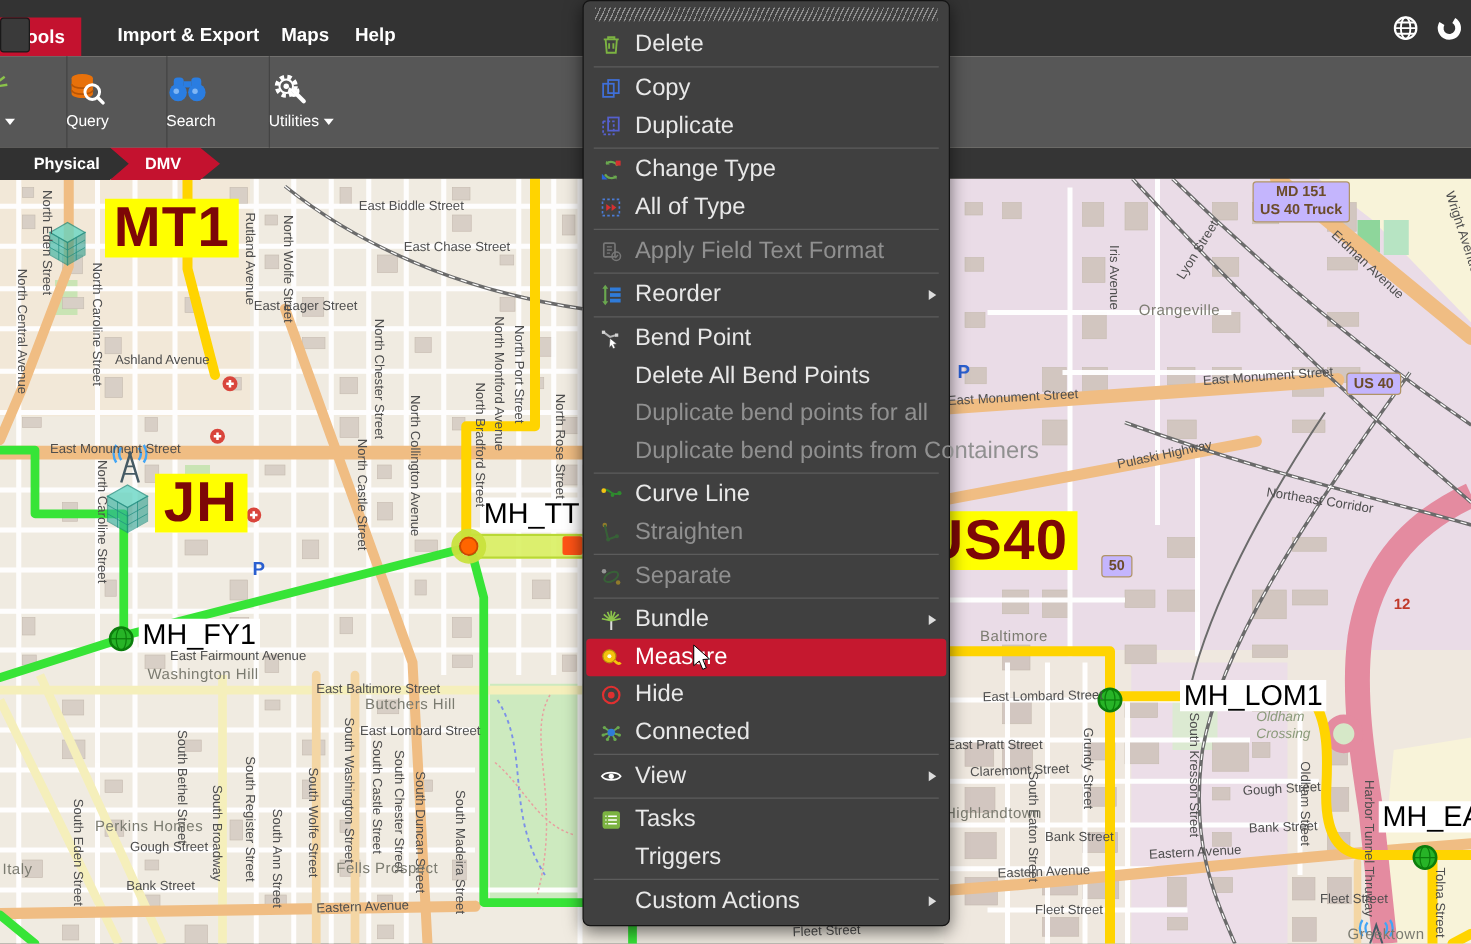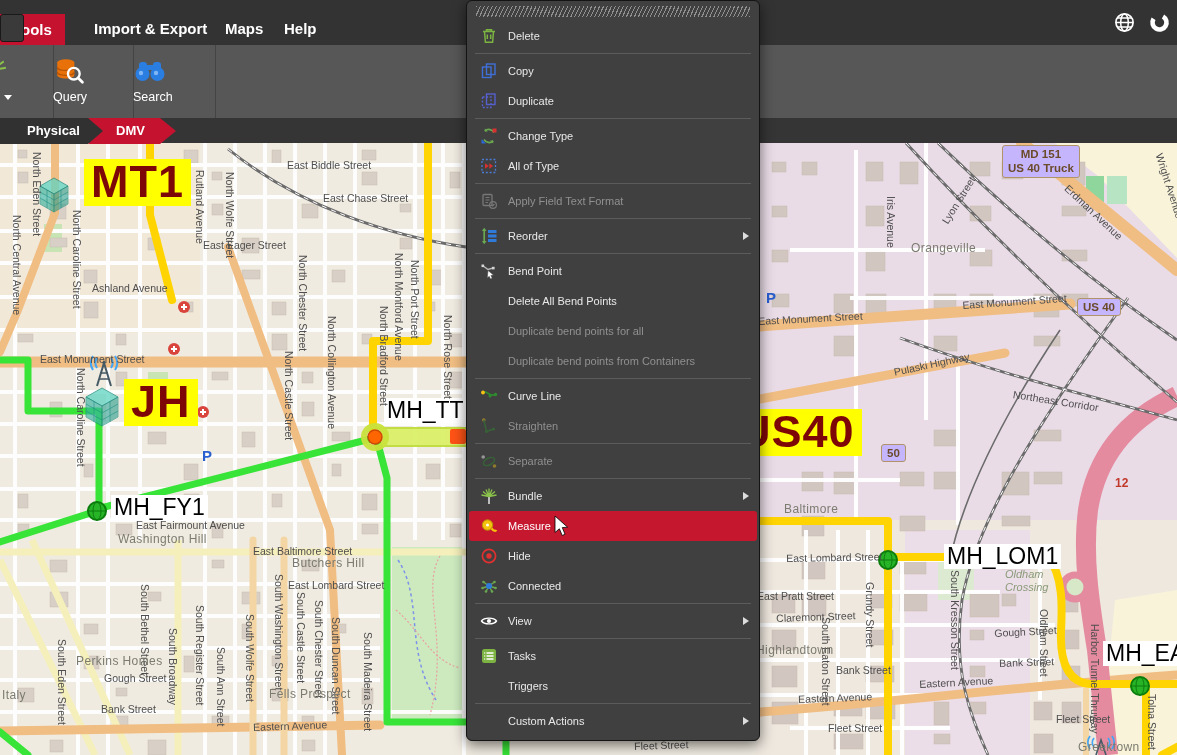--- a/index.html
+++ b/index.html
@@ -38,21 +38,21 @@
   .shield{position:absolute;background:#c4b5fd;border:1.5px solid #b09467;border-radius:3px;
     color:#6b4b2a;font-size:11.5px;font-weight:bold;text-align:center;padding:1px 5px;line-height:1.25;}
   .shield-red{position:absolute;color:#c0392b;font-size:12px;font-weight:bold;}
   
   #ctxmenu{position:absolute;left:466px;top:0;width:294px;background:#404040;
     border:1px solid #141414;border-radius:6px;box-shadow:0 4px 14px rgba(0,0,0,.55);
     z-index:10;padding-bottom:4px;box-sizing:border-box;}
   #menu-grip{height:11px;margin:5px 9px 4px 9px;
     background:repeating-linear-gradient(115deg,#8f8f8f 0 1px,transparent 1px 3.6px);}
   .mi{position:relative;height:30px;display:flex;align-items:center;padding:0 12px;
-    color:#e8e8e8;font-size:11px;text-align:right;}
+    color:#e8e8e8;font-size:19px;text-align:right;}
   .mi .ic{width:20px;height:18px;flex:none;display:flex;align-items:center;justify-content:center;}
   .mi .ml{margin-left:9px;white-space:nowrap;}
   .mi.dis{color:#909090;}
   .mi.dis .ic{opacity:.45;}
   .mi.sel{background:#c5182f;margin:0 2px;border-radius:3px;padding:0 10px;color:#fff;}
   .mdiv{height:1px;background:#5c5c5c;margin:2px 8px;}
   .subcaret{position:absolute;right:10px;top:11px;width:0;height:0;
     border-top:4.5px solid transparent;border-bottom:4.5px solid transparent;border-left:6px solid #ddd;}
   
   #cursor{position:absolute;left:554px;top:515px;z-index:30;}
@@ -530,20 +530,35 @@
           <circle cx="24.5" cy="18" r="7" fill="#2a7de1"></circle>
           <circle cx="8" cy="17" r="2.2" fill="#7fb6f5"></circle>
           <circle cx="23" cy="17" r="2.2" fill="#7fb6f5"></circle>
         </svg>
       </span>
       <span class="tlabel">
           <span>Search</span>
         </span>
     </div>
     <div class="tool-sep" style="left:215px"></div>
+    <div class="tool-btn" style="left:215px;width:86px">
+      <span class="ticon">
+        <svg width="34" height="32" viewBox="0 0 34 30">
+          <circle cx="14" cy="13" r="7.5" fill="none" stroke="#fff" stroke-width="3.4" stroke-dasharray="3.4 2.6"></circle>
+          <circle cx="14" cy="13" r="5.4" fill="none" stroke="#fff" stroke-width="1.6"></circle>
+          <circle cx="14" cy="13" r="2.2" fill="#fff"></circle>
+          <path d="M20 17l8 8" stroke="#fff" stroke-width="3.4" stroke-linecap="round"></path>
+          <circle cx="20" cy="17" r="3.4" fill="none" stroke="#fff" stroke-width="2.4" stroke-dasharray="13 6"></circle>
+        </svg>
+      </span>
+      <span class="tlabel">
+        <span>Utilities</span>
+        <span class="caret-down"></span>
+      </span>
+    </div>
   </div>
 
   <div id="tabbar">
     <svg width="220" height="26" viewBox="0 0 220 26" style="position:absolute;left:0;top:0">
       <polygon points="0,0 88,0 103,13 88,26 0,26" fill="#313131"></polygon>
       <polygon points="88,0 160,0 176,13 160,26 88,26 103,13" fill="#c4122f"></polygon>
     </svg>
     <span class="tab-label" style="left:27px">Physical</span>
     <span class="tab-label" style="left:116px">DMV</span>
   </div>

